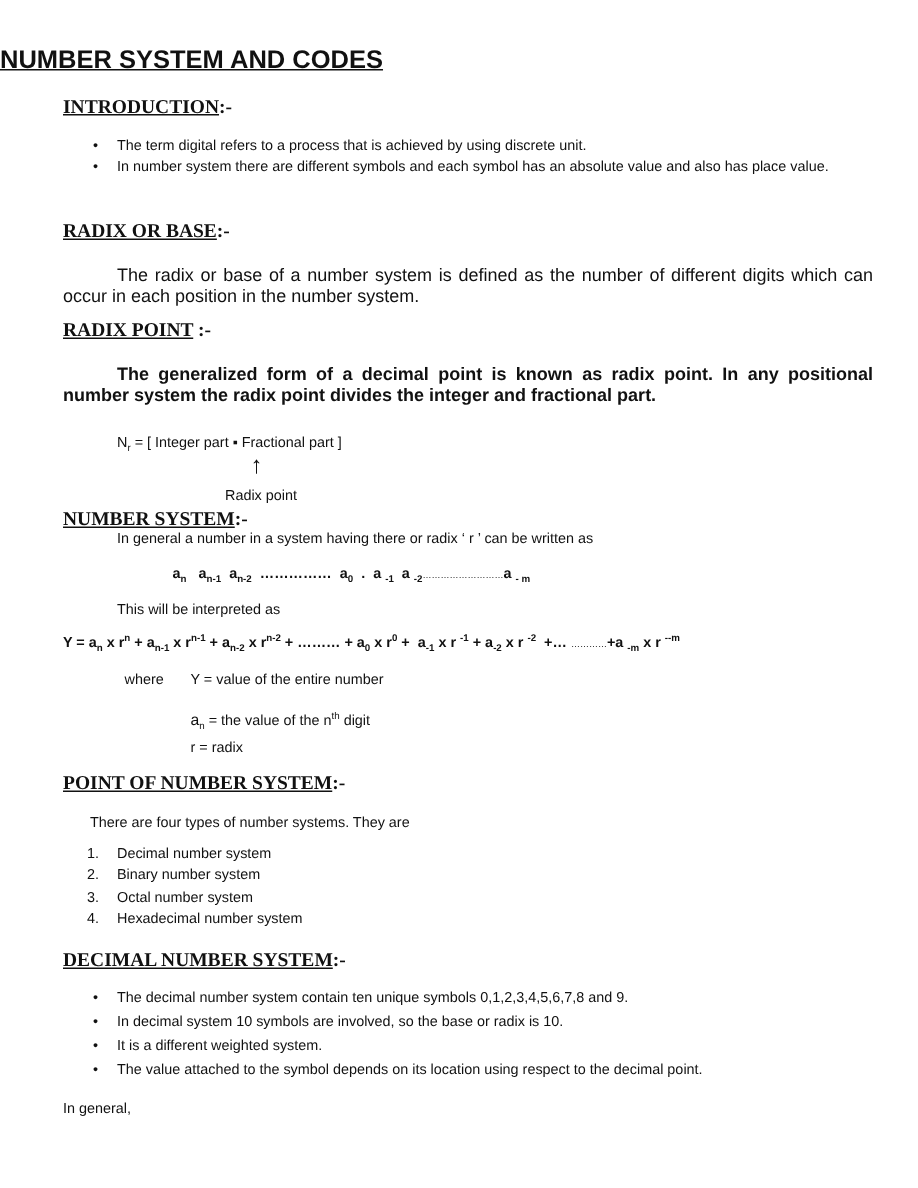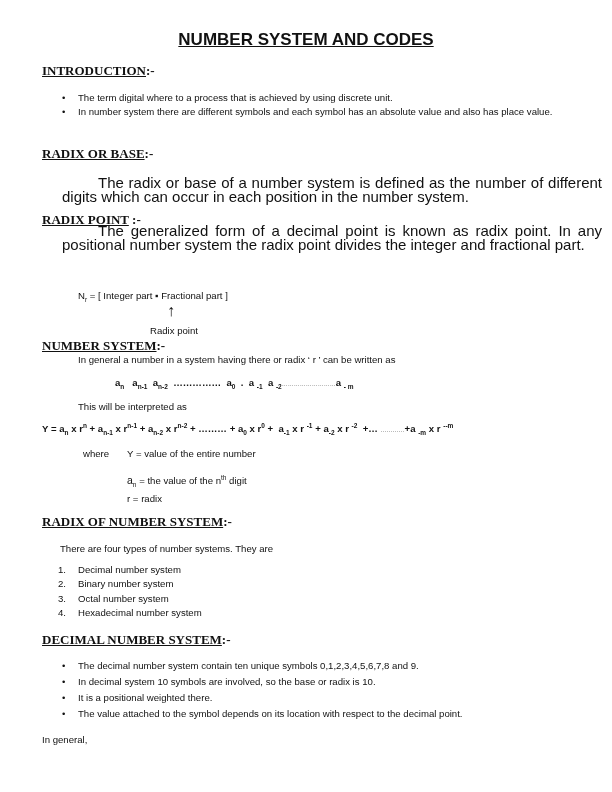--- a/index.html
+++ b/index.html
@@ -1,88 +1,88 @@
 <!DOCTYPE html>
 <html><head>
 <meta charset="utf-8">
 <style>
   html, body { margin:0; padding:0; background:#ffffff; }
   body { width:612px; height:792px; position:relative; overflow:hidden; color:#111; font-family:"Liberation Sans", sans-serif; }
   .abs { position:absolute; white-space:nowrap; }
-  .title { left:0; width:612px; top:30px; text-align:center; font-weight:bold; font-size:17px; text-decoration:underline; }
+  .title { left:0; width:612px; top:30px; text-align:left; font-weight:bold; font-size:17px; text-decoration:underline; }
   .h { left:42px; font-family:"Liberation Serif", serif; font-weight:bold; font-size:13px; }
   .h .u { text-decoration:underline; }
   .p { font-size:9.6px; line-height:14px; }
-  .para { left:42px; width:540px; white-space:normal; text-align:justify; font-size:15px; line-height:14px;margin-left:20px; }
+  .para { left:42px; width:540px; white-space:normal; text-align:justify; font-size:12px; line-height:14px; }
   .indent { display:inline-block; width:36px; }
   .bul { left:62px; width:520px; white-space:normal; font-size:9.6px; line-height:12.5px; }
   .bul .dot { position:absolute; left:0; }
   .bul .txt { display:block; margin-left:16px; text-align:justify; }
   .num { left:58px; font-size:9.6px; }
   .num .n { display:inline-block; width:20px; }
   .eq { font-weight:bold; font-size:9.6px; }
   sub, sup { font-size:6.5px; }
   .dotsmall { font-size:6px; font-weight:normal; letter-spacing:0; }
 </style>
 </head>
 <body>
 
 <div class="abs title">NUMBER SYSTEM AND CODES</div>
 
 <div class="abs h" style="top:63px;"><span class="u">INTRODUCTION</span><span>:-</span></div>
 <div class="abs bul" style="top:92px;">
     <span class="dot">•</span>
-    <span class="txt">The term digital where to a process that is achieved by using discrete unit.</span>
+    <span class="txt">The term digital refers to a process that is achieved by using discrete unit.</span>
   </div>
 <div class="abs bul" style="top:106px;">
     <span class="dot">•</span>
     <span class="txt">In number system there are different symbols and each symbol has an absolute value and also has place value.</span>
   </div>
 
 <div class="abs h" style="top:146px;"><span class="u">RADIX OR BASE</span><span>:-</span></div>
 <div class="abs para" style="top:176px;"><span class="indent"></span><span>The radix or base of a number system is defined as the number of different digits which can occur in each position in the number system.</span></div>
 
 <div class="abs h" style="top:212px;"><span class="u">RADIX POINT</span><span> :-</span></div>
-<div class="abs para" style="top:224px;"><span class="indent"></span><span>The generalized form of a decimal point is known as radix point. In any positional number system the radix point divides the integer and fractional part.</span></div>
+<div class="abs para" style="top:242px;font-weight:bold;"><span class="indent"></span><span>The generalized form of a decimal point is known as radix point. In any positional number system the radix point divides the integer and fractional part.</span></div>
 
 <div class="abs p" style="left:78px; top:289px;"><span>N</span><sub>r</sub><span> = [ Integer part  </span><b>▪</b><span> Fractional part ]</span></div>
 <div class="abs" style="left:167px; top:302px; font-size:16px;">↑</div>
 <div class="abs p" style="left:150px; top:324px;">Radix point</div>
 
 <div class="abs h" style="top:338px;"><span class="u">NUMBER SYSTEM</span><span>:-</span></div>
 <div class="abs p" style="left:78px; top:353px;">In general a number in a system having there or radix ‘ r ’ can be written as</div>
 
 <div class="abs eq" style="left:115px; top:377px;">a<sub>n</sub>&nbsp;&nbsp; a<sub>n-1</sub>&nbsp; a<sub>n-2</sub>&nbsp; ……………&nbsp; a<sub>0</sub>&nbsp; .&nbsp; a <sub>-1</sub>&nbsp; a <sub>-2</sub><span class="dotsmall">………………………</span>a <sub>- m</sub></div>
 
 <div class="abs p" style="left:78px; top:400px;">This will be interpreted as</div>
 
 <div class="abs eq" style="left:42px; top:422px;">Y = a<sub>n</sub> x r<sup>n</sup> + a<sub>n-1</sub> x r<sup>n-1</sup> + a<sub>n-2</sub> x r<sup>n-2</sup> + ……… + a<sub>0</sub> x r<sup>0</sup> +&nbsp; a<sub>-1</sub> x r <sup>-1</sup> + a<sub>-2</sub> x r <sup>-2</sup>&nbsp; +… <span class="dotsmall">…………</span>+a <sub>-m</sub> x r <sup>--m</sup></div>
 
 <div class="abs p" style="left:83px; top:447px;">where</div>
 <div class="abs p" style="left:127px; top:447px;">Y = value of the entire number</div>
 <div class="abs p" style="left:127px; top:471px;"><span style="font-size:10.5px;">a</span><sub>n</sub> = <span>the value of the n</span><sup>th</sup> digit</div>
 <div class="abs p" style="left:127px; top:492px;">r = radix</div>
 
-<div class="abs h" style="top:514px;"><span class="u">RADIX OF NUMBER SYSTEM</span><span>:-</span></div>
+<div class="abs h" style="top:514px;"><span class="u">POINT OF NUMBER SYSTEM</span><span>:-</span></div>
 <div class="abs p" style="left:60px; top:542px;text-align:right;">There are four types of number systems. They are</div>
 <div class="abs num" style="top:564px;"><span class="n">1.</span><span>Decimal number system</span></div>
 <div class="abs num" style="top:578px;"><span class="n">2.</span><span>Binary number system</span></div>
 <div class="abs num" style="top:593px;"><span class="n">3.</span><span>Octal number system</span></div>
 <div class="abs num" style="top:607px;"><span class="n">4.</span><span>Hexadecimal number system</span></div>
 
 <div class="abs h" style="top:632px;"><span class="u">DECIMAL NUMBER SYSTEM</span><span>:-</span></div>
 <div class="abs bul" style="top:660px;">
     <span class="dot">•</span>
     <span class="txt">The decimal number system contain ten unique symbols  0,1,2,3,4,5,6,7,8 and 9.</span>
   </div>
 <div class="abs bul" style="top:676px;">
     <span class="dot">•</span>
     <span class="txt">In decimal system 10 symbols are involved, so the base or radix is 10.</span>
   </div>
 <div class="abs bul" style="top:692px;">
     <span class="dot">•</span>
-    <span class="txt">It is a positional weighted there.</span>
+    <span class="txt">It is a different weighted system.</span>
   </div>
 <div class="abs bul" style="top:708px;">
     <span class="dot">•</span>
-    <span class="txt">The value attached to the symbol depends on its location with respect to the decimal point.</span>
+    <span class="txt">The value attached to the symbol depends on its location using respect to the decimal point.</span>
   </div>
 <div class="abs p" style="left:42px; top:733px;text-align:right;">In general,</div>
 
 </body></html>

